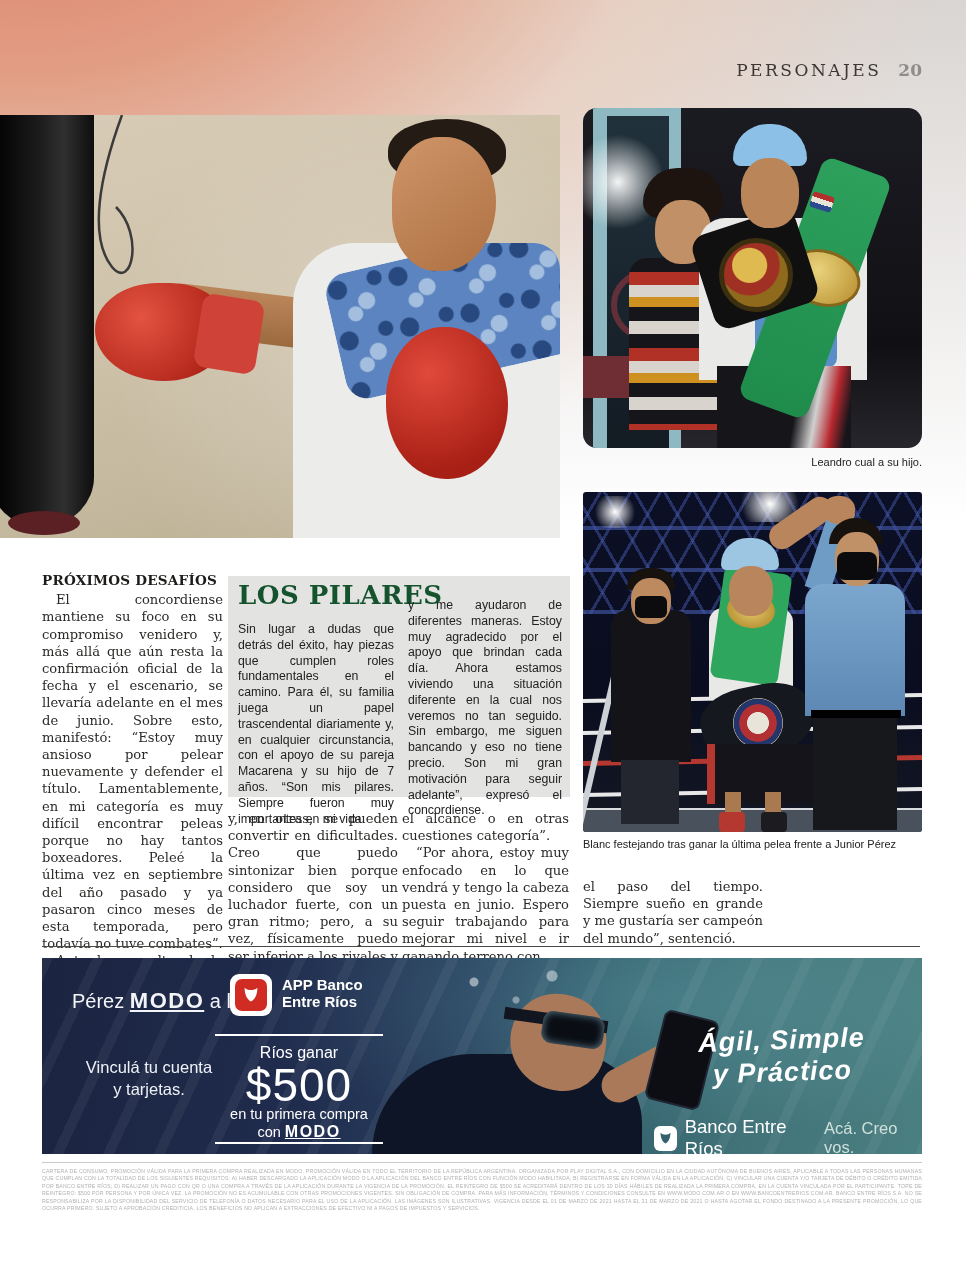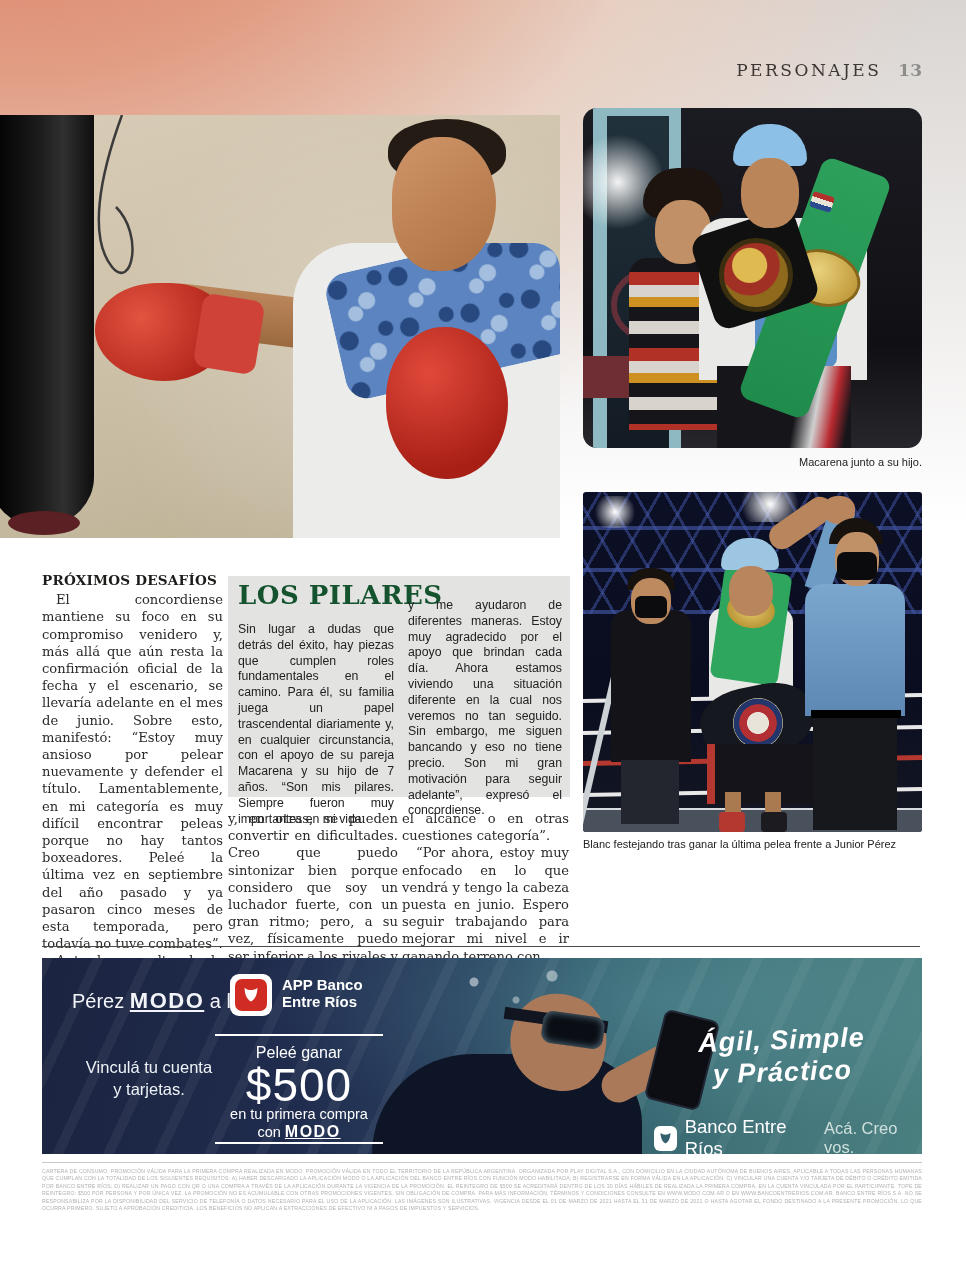--- a/index.html
+++ b/index.html
@@ -204,21 +204,21 @@
     text-align:justify;text-transform:uppercase;}
 </style>
 </head>
 <body>
 
 <div class="page">
   <div class="abs bg-grad"></div>
 
   <div class="abs hdr">
     <span>PERSONAJES</span>
-    <span class="num">13</span>
+    <span class="num">20</span>
   </div>
 
   <div class="abs photo-main">
     <div class="abs bag"></div>
     <div class="abs bag-base"></div>
     <svg class="abs cable" width="96" height="185">
       <path d="M40,0 C18,60 6,122 30,152 C50,176 62,120 34,92" stroke="#3b3b3b" stroke-width="2.5" fill="none"></path>
     </svg>
     <div class="abs arm-ext"></div>
     <div class="abs glove-punch"></div>
@@ -244,21 +244,21 @@
     <div class="abs tee-print"></div>
     <div class="abs shorts-son"></div>
     <div class="abs sash"></div>
     <div class="abs flag-patch"></div>
     <div class="abs medal"></div>
     <div class="abs belt-black"></div>
     <div class="abs belt-medal"></div>
     <div class="abs cap-son"></div>
     <div class="abs face-son"></div>
   </div>
-  <div class="abs cap-caption">Macarena junto a su hijo.</div>
+  <div class="abs cap-caption">Leandro cual a su hijo.</div>
 
   <div class="abs photo-ring">
     <div class="abs truss"></div>
     <div class="abs lightspot" style="left:8px;top:4px;width:48px;height:32px;"></div>
     <div class="abs lightspot" style="left:150px;top:-6px;width:74px;height:36px;"></div>
     <div class="abs rope" style="top:204px;"></div>
     <div class="abs rope" style="top:236px;"></div>
     <div class="abs rope red" style="top:266px;"></div>
     <div class="abs rope" style="top:298px;"></div>
     <div class="abs canvas"></div>
@@ -304,20 +304,23 @@
     <div class="abs pilares-col pilares-c2">y me ayudaron de diferentes maneras. Estoy muy agradecido por el apoyo que brindan cada día. Ahora estamos viviendo una situación diferente en la cual nos veremos no tan seguido. Sin embargo, me siguen bancando y eso no tiene precio. Son mi gran motivación para seguir adelante”, expresó el concordiense.</div>
   </div>
 
   <div class="abs serifcol col-mid">
     <p>y, en otras, se pueden convertir en dificultades. Creo que puedo sintonizar bien porque considero que soy un luchador fuerte, con un gran ritmo; pero, a su vez, físicamente puedo ser inferior a los rivales y me dificultará en</p>
   </div>
   <div class="abs serifcol col-right">
     <p>el alcance o en otras cuestiones categoría”.</p>
     <p class="indent">“Por ahora, estoy muy enfocado en lo que vendrá y tengo la cabeza puesta en junio. Espero seguir trabajando para mejorar mi nivel e ir ganando terreno con</p>
   </div>
+  <div class="abs serifcol col-far">
+    <p>el paso del tiempo. Siempre sueño en grande y me gustaría ser campeón del mundo”, sentenció.</p>
+  </div>
 
   <div class="abs rule"></div>
 
   <div class="abs ad">
     <div class="abs bubbles"></div>
     <div class="abs sw-body"></div>
     <div class="abs sw-head"></div>
     <div class="abs sw-strap"></div>
     <div class="abs sw-goggles"></div>
     <div class="abs sw-arm"></div>
@@ -335,21 +338,21 @@
             <path d="M5 4 C5 12 8 17 12 19 C16 17 19 12 19 4 C16 7.5 8 7.5 5 4 Z" fill="#fff"></path>
           </svg>
       </div>
     </div>
     <div class="abs app-name">
       <div>APP Banco</div>
       <div>Entre Ríos</div>
     </div>
 
     <div class="abs ad-hline" style="top:76px;"></div>
-    <div class="abs promo promo-lead">Peleé ganar</div>
+    <div class="abs promo promo-lead">Ríos ganar</div>
     <div class="abs promo promo-amount">$500</div>
     <div class="abs promo promo-d1">en tu primera compra</div>
     <div class="abs promo promo-d2">
       <span>con</span>
       <span class="brand-modo">MODO</span>
     </div>
     <div class="abs ad-hline" style="top:184px;"></div>
 
     <div class="abs vincula">
       <div>Vinculá tu cuenta</div>

